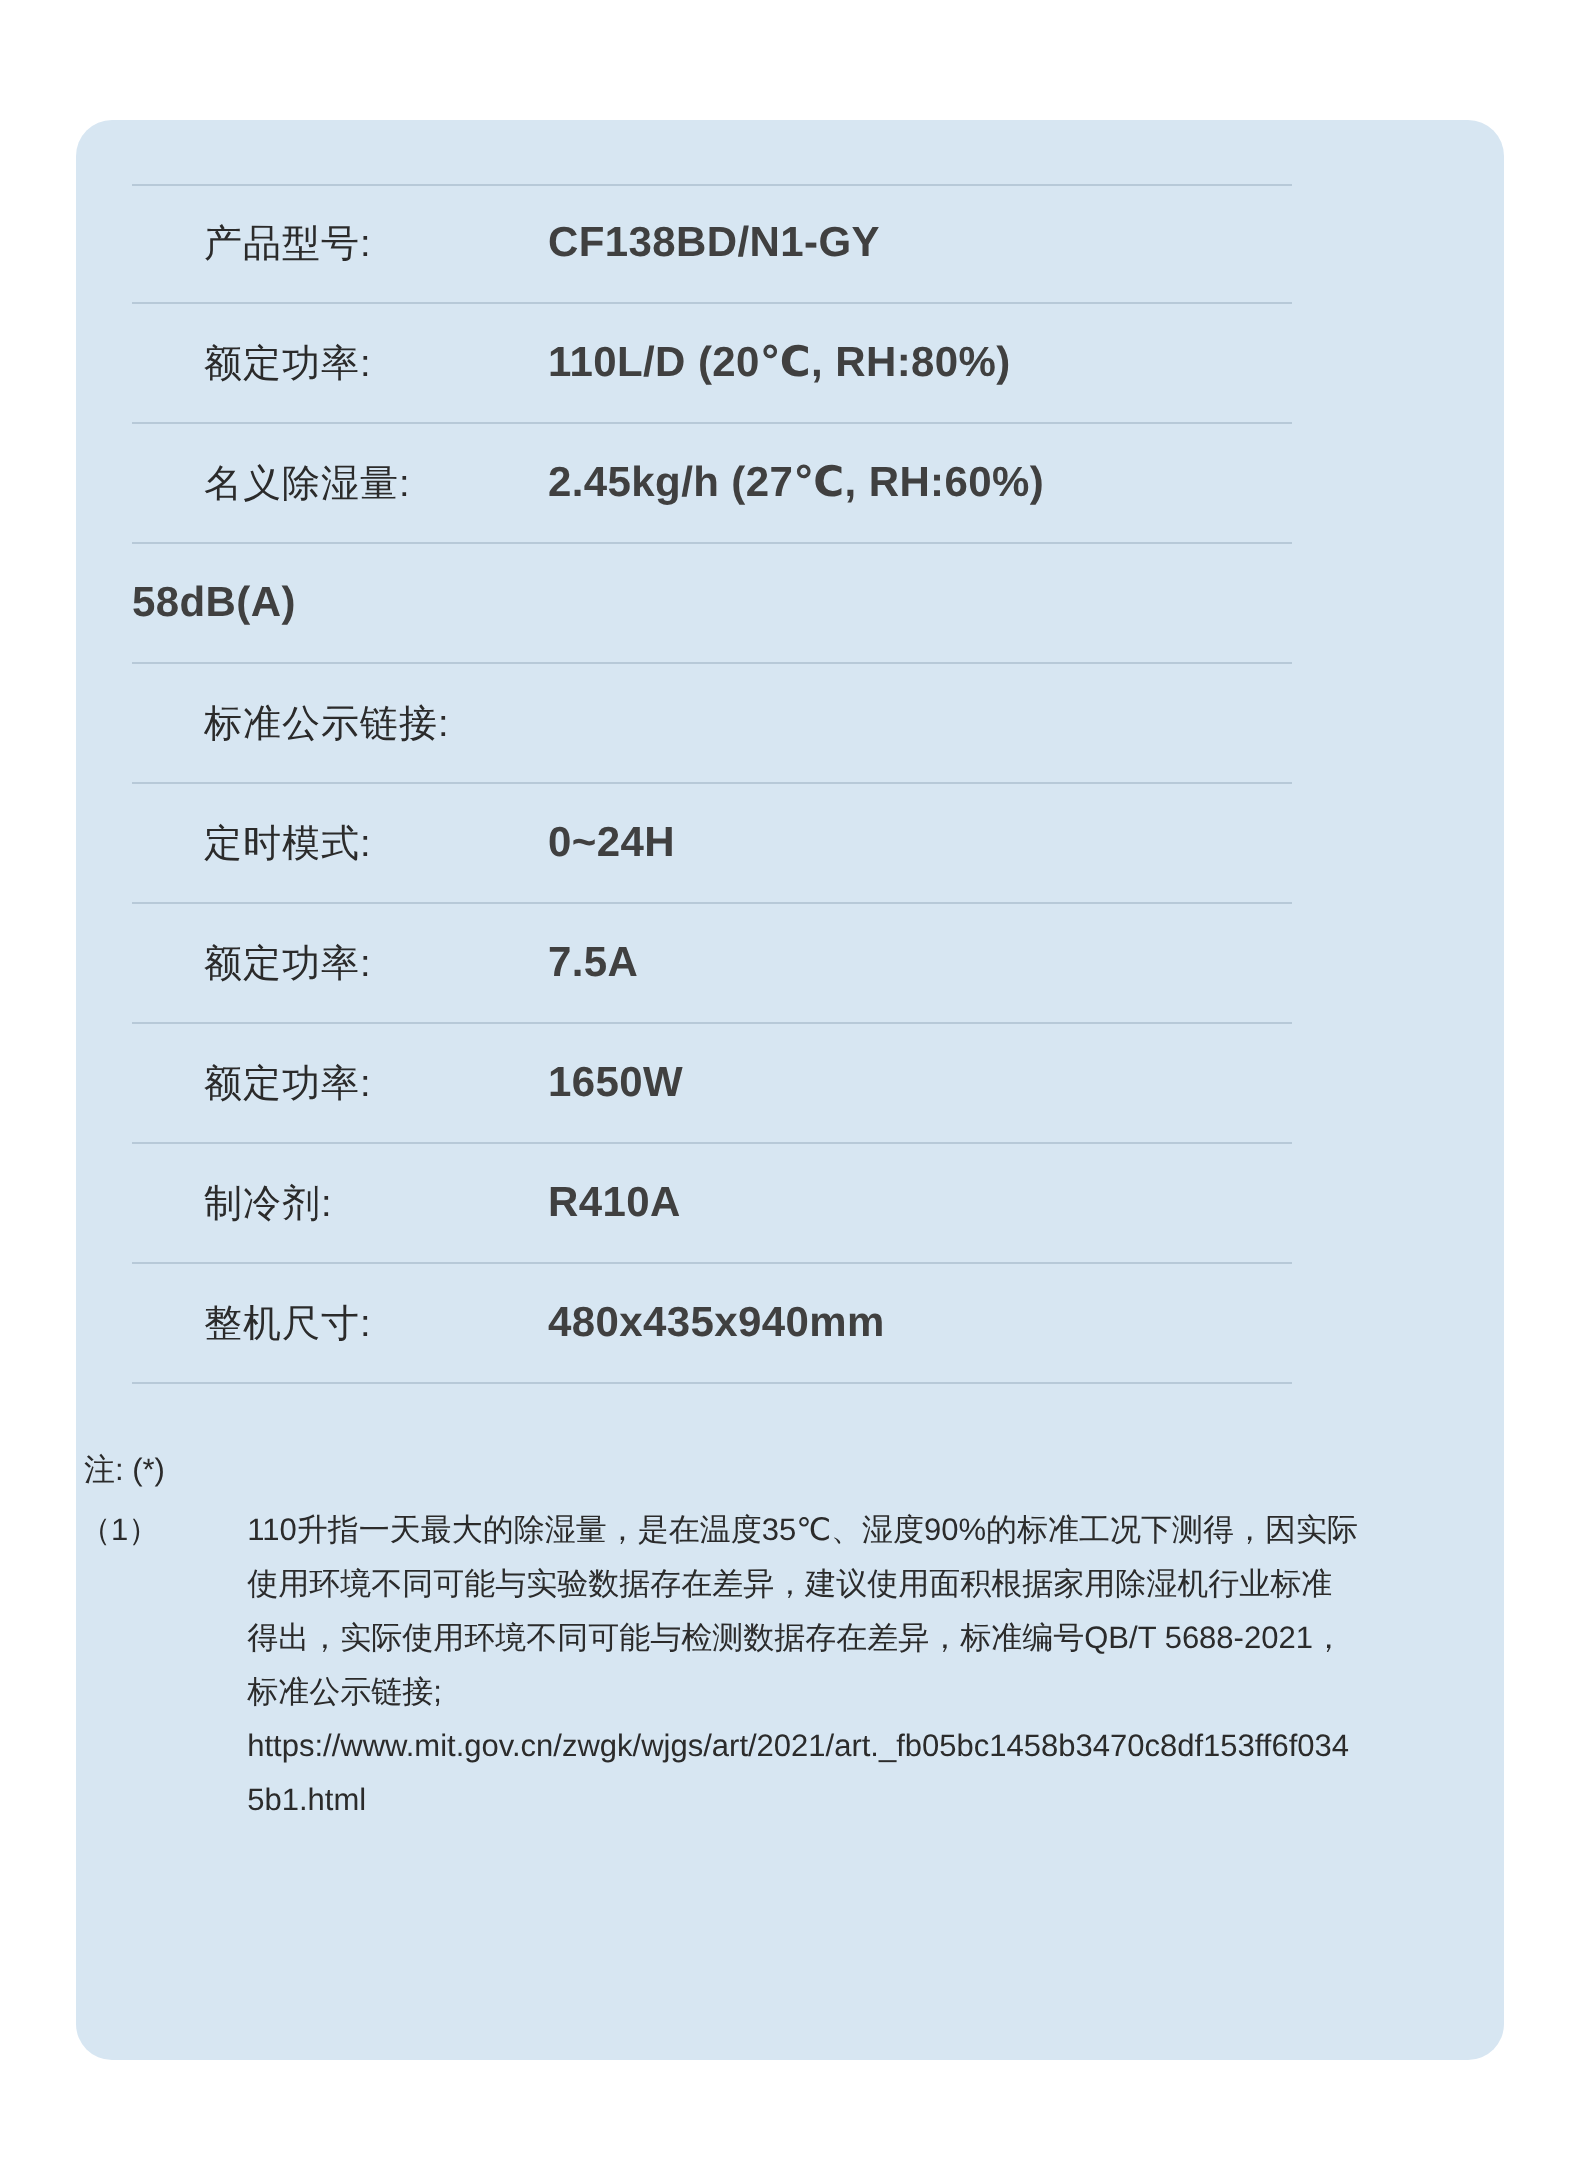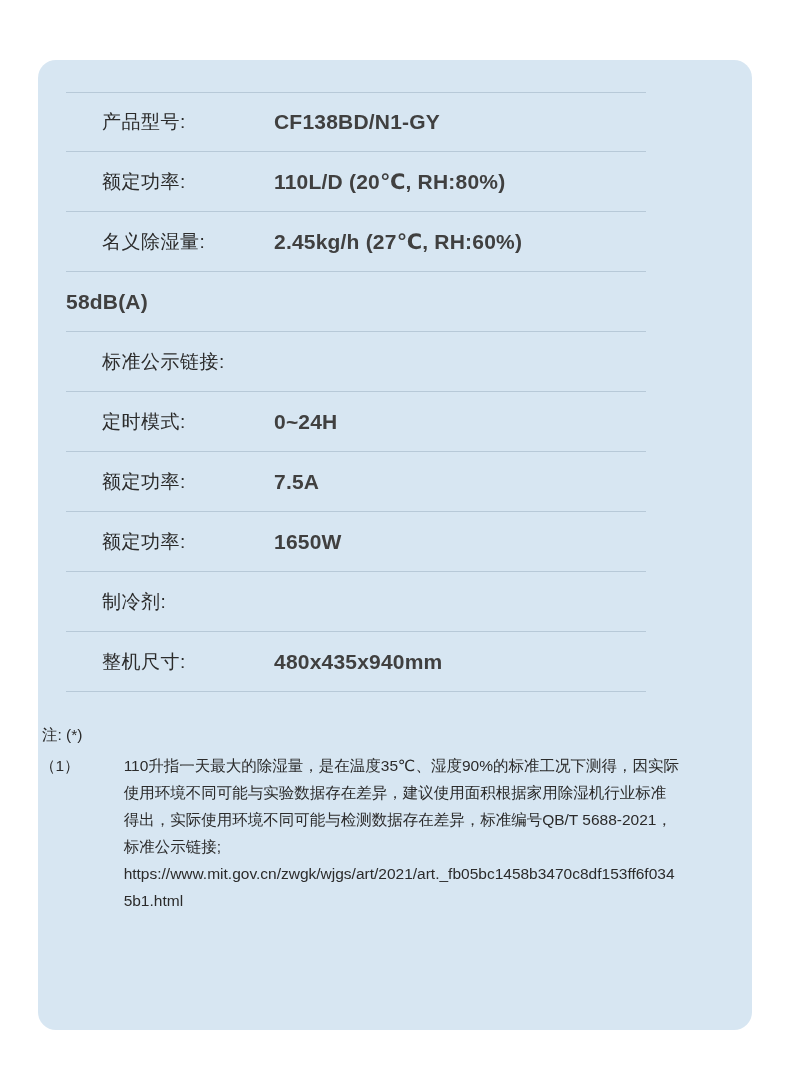--- a/index.html
+++ b/index.html
@@ -133,20 +133,21 @@
       <div class="spec-value">7.5A</div>
     </div>
 
     <div class="spec-row">
       <div class="spec-label">额定功率:</div>
       <div class="spec-value">1650W</div>
     </div>
 
     <div class="spec-row">
       <div class="spec-label">制冷剂:</div>
+      <div class="spec-value">R410A</div>
     </div>
 
     <div class="spec-row">
       <div class="spec-label">整机尺寸:</div>
       <div class="spec-value">480x435x940mm</div>
     </div>
 
   </div>
 
   <div class="notes">

